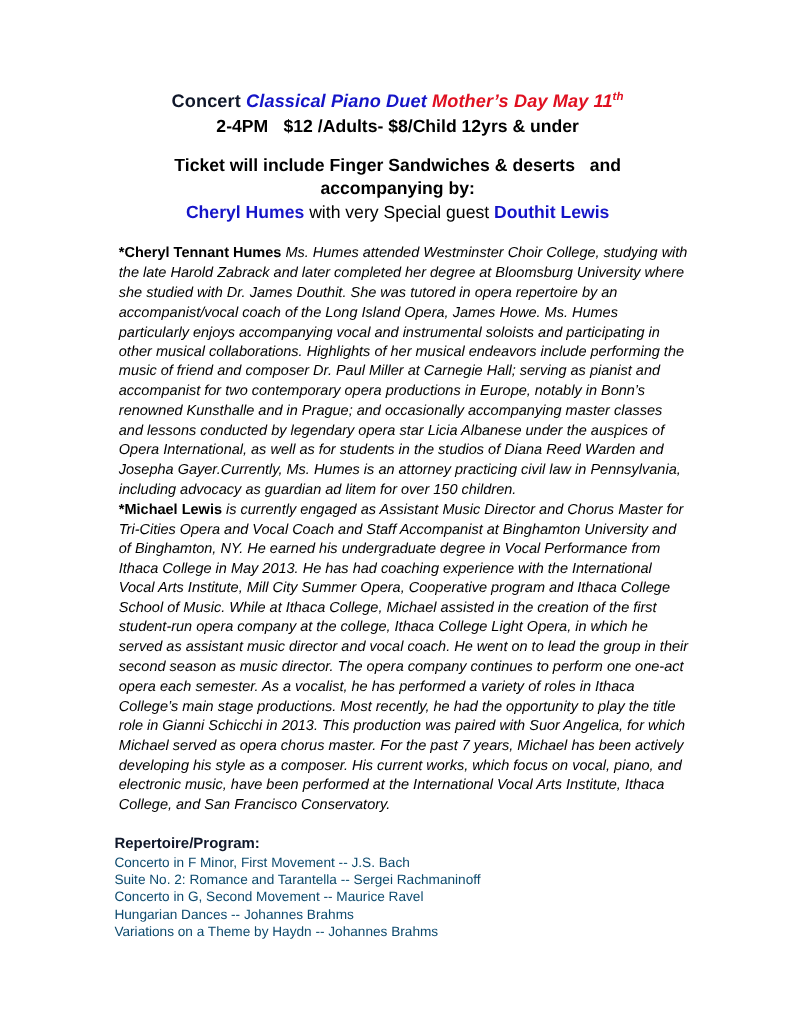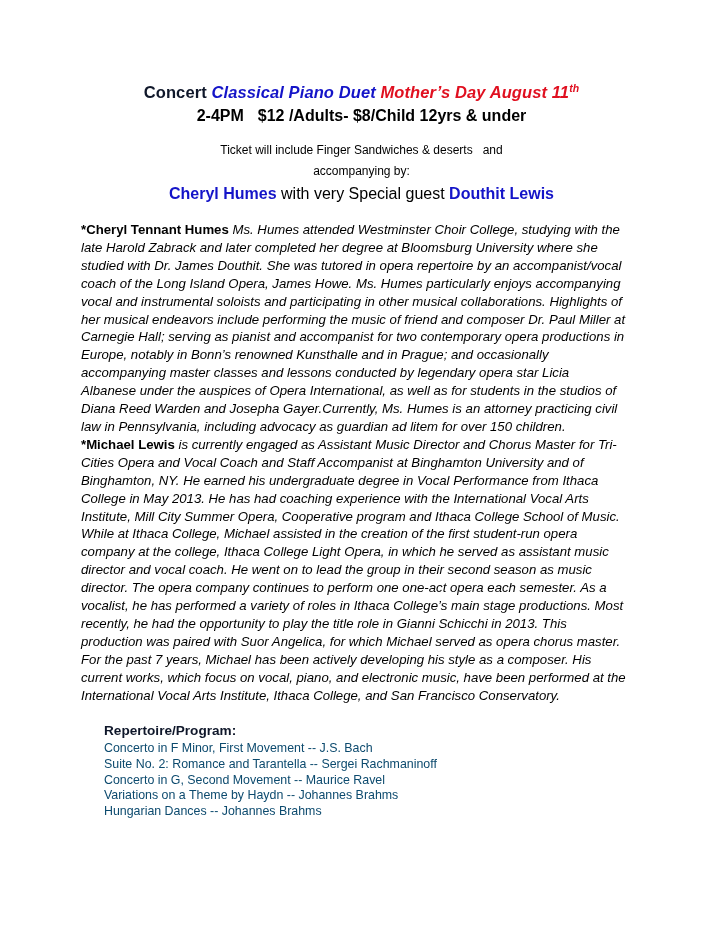--- a/index.html
+++ b/index.html
@@ -56,40 +56,40 @@
   }
   .hl2-italic { }
   .gap-wide { letter-spacing: 0.2px; }
 
   
   .subhead-block {
     text-align: center;
     margin-top: 13px;
   }
   .subhead-line {
-    font-size: 12px;
-    font-weight: normal;
+    font-size: 16px;
+    font-weight: bold;
     line-height: 21px;
     color: #000000;
   }
   .subhead-names {
     font-size: 16px;
     line-height: 22px;
     margin-top: 1px;
     color: #000000;
     font-weight: normal;
   }
   .name-blue {
     color: #1414C8;
     font-weight: bold;
   }
 
   
   .bio-block {
-    margin: 16px 96px 0 81px;
+    margin: 16px 96px 0 108px;
     font-size: 13.2px;
     line-height: 17.9px;
     font-style: italic;
     text-align: left;
     color: #000000;
   }
   .bio-block p {
     margin: 0;
     text-indent: 0;
   }
@@ -120,39 +120,39 @@
     color: #0c4a6e;
     white-space: nowrap;
   }
 </style>
 </head>
 <body>
 
 <div class="page">
 
   <div class="headline-block">
-    <div class="headline-1"><span class="hl-red">Concert </span><span class="hl-blue">Classical Piano Duet </span><span class="hl-red-i">Mother’s Day August 11</span><span class="hl-red-i sup-th">th</span></div>
+    <div class="headline-1"><span class="hl-red">Concert </span><span class="hl-blue">Classical Piano Duet </span><span class="hl-red-i">Mother’s Day May 11</span><span class="hl-red-i sup-th">th</span></div>
     <div class="headline-2"><span class="hl2-italic">2-4PM</span><span class="gap-wide">&nbsp;&nbsp;&nbsp;</span><span>$12 /Adults- $8/Child 12yrs &amp; under</span></div>
   </div>
 
   <div class="subhead-block">
     <div class="subhead-line">Ticket will include Finger Sandwiches &amp; deserts &nbsp; and</div>
     <div class="subhead-line">accompanying by:</div>
     <div class="subhead-names"><span class="name-blue">Cheryl Humes</span><span> with very Special guest </span><span class="name-blue">Douthit Lewis</span></div>
   </div>
 
   <div class="bio-block">
     <p><span class="lead-name">*Cheryl Tennant Humes</span><span> Ms. Humes attended Westminster Choir College, studying with the late Harold Zabrack and later completed her degree at Bloomsburg University where she studied with Dr. James Douthit. She was tutored in opera repertoire by an accompanist/vocal coach of the Long Island Opera, James Howe. Ms. Humes particularly enjoys accompanying vocal and instrumental soloists and participating in other musical collaborations. Highlights of her musical endeavors include performing the music of friend and composer Dr. Paul Miller at Carnegie Hall; serving as pianist and accompanist for two contemporary opera productions in Europe, notably in Bonn’s renowned Kunsthalle and in Prague; and occasionally accompanying master classes and lessons conducted by legendary opera star Licia Albanese under the auspices of Opera International, as well as for students in the studios of Diana Reed Warden and Josepha Gayer.Currently, Ms. Humes is an attorney practicing civil law in Pennsylvania, including advocacy as guardian ad litem for over 150 children.</span></p>
     <p><span class="lead-name">*Michael Lewis</span><span> is currently engaged as Assistant Music Director and Chorus Master for Tri-Cities Opera and Vocal Coach and Staff Accompanist at Binghamton University and of Binghamton, NY. He earned his undergraduate degree in Vocal Performance from Ithaca College in May 2013. He has had coaching experience with the International Vocal Arts Institute, Mill City Summer Opera, Cooperative program and Ithaca College School of Music. While at Ithaca College, Michael assisted in the creation of the first student-run opera company at the college, Ithaca College Light Opera, in which he served as assistant music director and vocal coach. He went on to lead the group in their second season as music director. The opera company continues to perform one one-act opera each semester. As a vocalist, he has performed a variety of roles in Ithaca College’s main stage productions. Most recently, he had the opportunity to play the title role in Gianni Schicchi in 2013. This production was paired with Suor Angelica, for which Michael served as opera chorus master. For the past 7 years, Michael has been actively developing his style as a composer. His current works, which focus on vocal, piano, and electronic music, have been performed at the International Vocal Arts Institute, Ithaca College, and San Francisco Conservatory.</span></p>
   </div>
 
   <div class="rep-block">
     <div class="rep-title">Repertoire/Program:</div>
     <ul class="rep-list">
       <li class="rep-item">Concerto in F Minor, First Movement -- J.S. Bach</li>
       <li class="rep-item">Suite No. 2: Romance and Tarantella -- Sergei Rachmaninoff</li>
       <li class="rep-item">Concerto in G, Second Movement -- Maurice Ravel</li>
+      <li class="rep-item">Hungarian Dances -- Johannes Brahms</li>
       <li class="rep-item">Variations on a Theme by Haydn -- Johannes Brahms</li>
-      <li class="rep-item">Hungarian Dances -- Johannes Brahms</li>
     </ul>
   </div>
 
 </div>
 
 </body></html>

